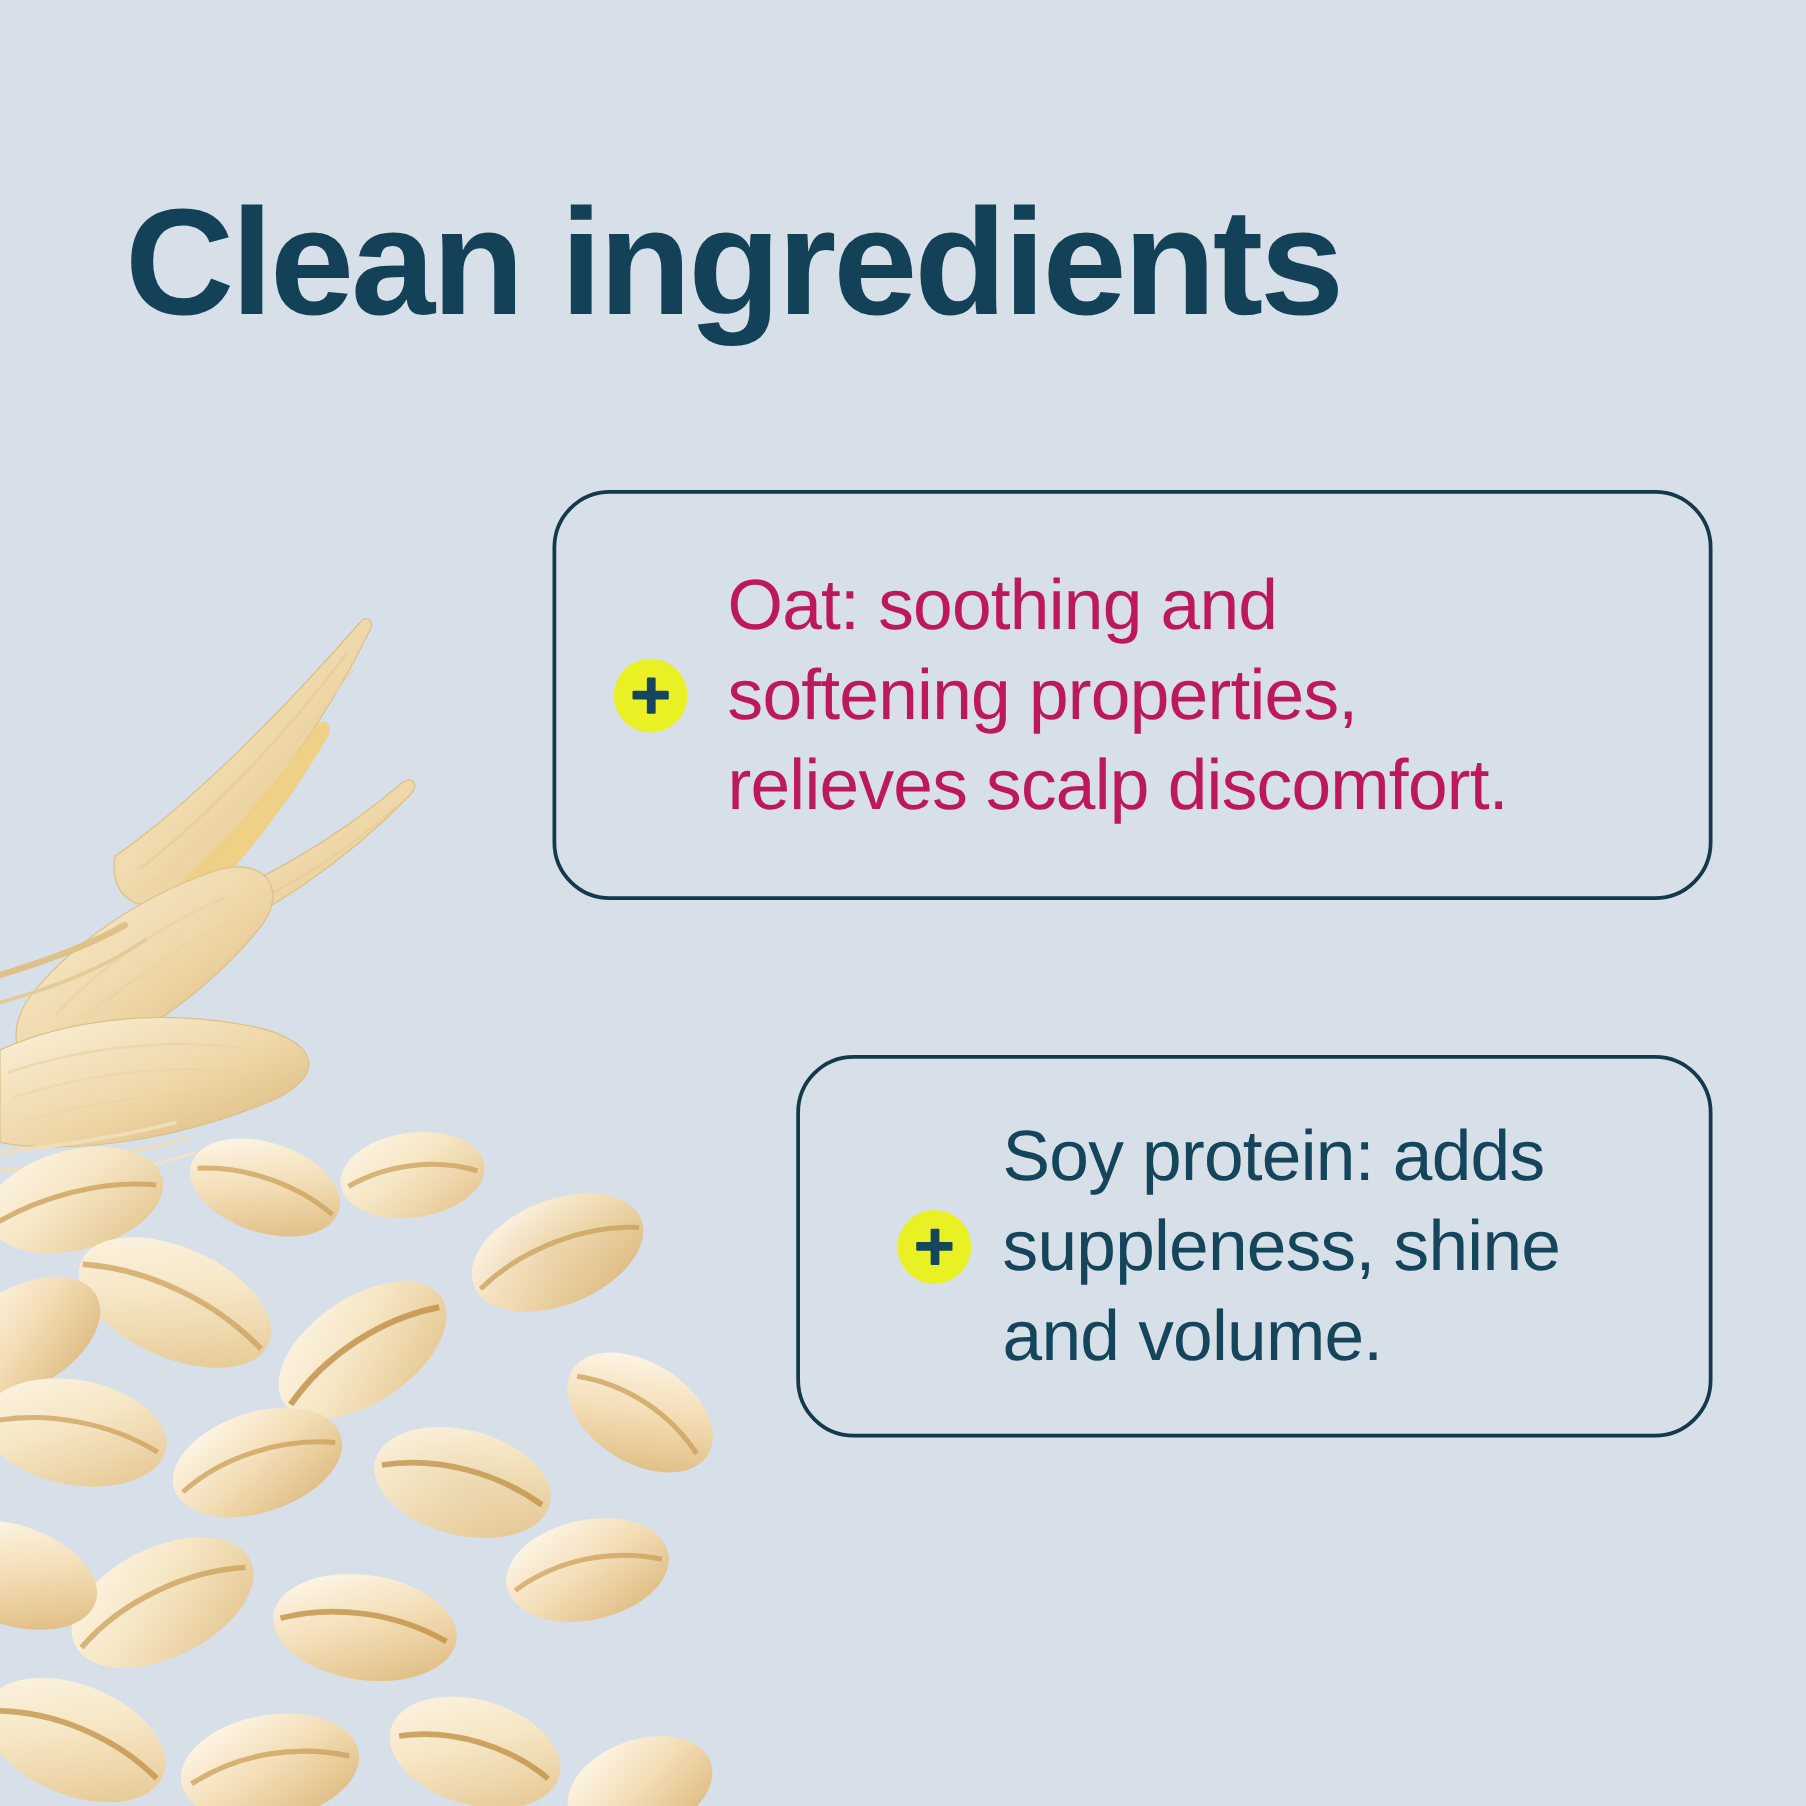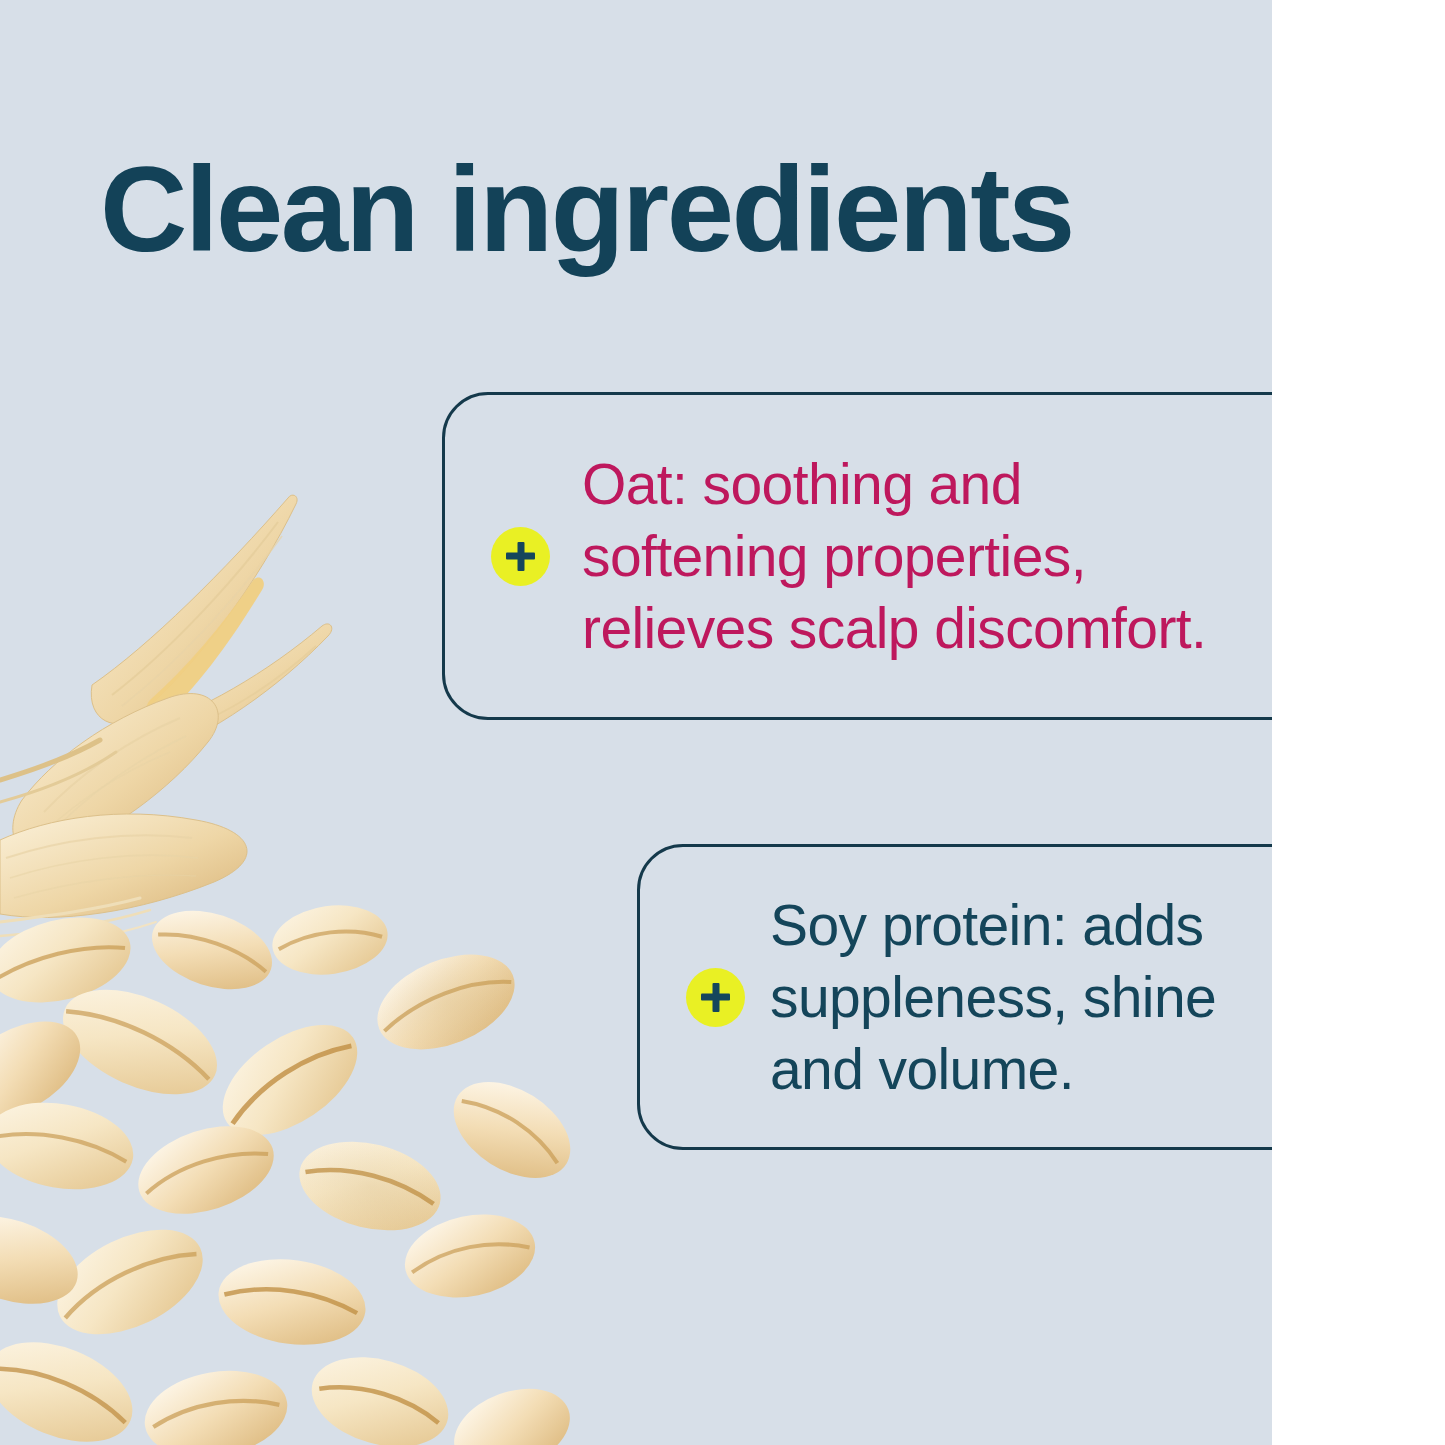--- a/index.html
+++ b/index.html
@@ -9,21 +9,21 @@
   }
   body {
     width: 1445px;
     height: 1445px;
     overflow: hidden;
     font-family: "Liberation Sans", sans-serif;
   }
 
   #poster {
     position: relative;
-    width: 1272px;
+    width: 1445px;
     height: 1445px;
     background: #d7dfe8;
     overflow: hidden;
   }
 
   
   #page-title {
     position: absolute;
     left: 100px;
     top: 62px;
@@ -60,20 +60,21 @@
     left: 442px;
     top: 392px;
     width: 928px;
     height: 328px;
   }
   #card-soy {
     left: 637px;
     top: 844px;
     width: 733px;
     height: 306px;
+    padding-left: 32px;
   }
 
   .plus-badge {
     flex: 0 0 auto;
     width: 59px;
     height: 59px;
     border-radius: 50%;
     background: #e9f024;
     position: relative;
     margin-left: 46px;

